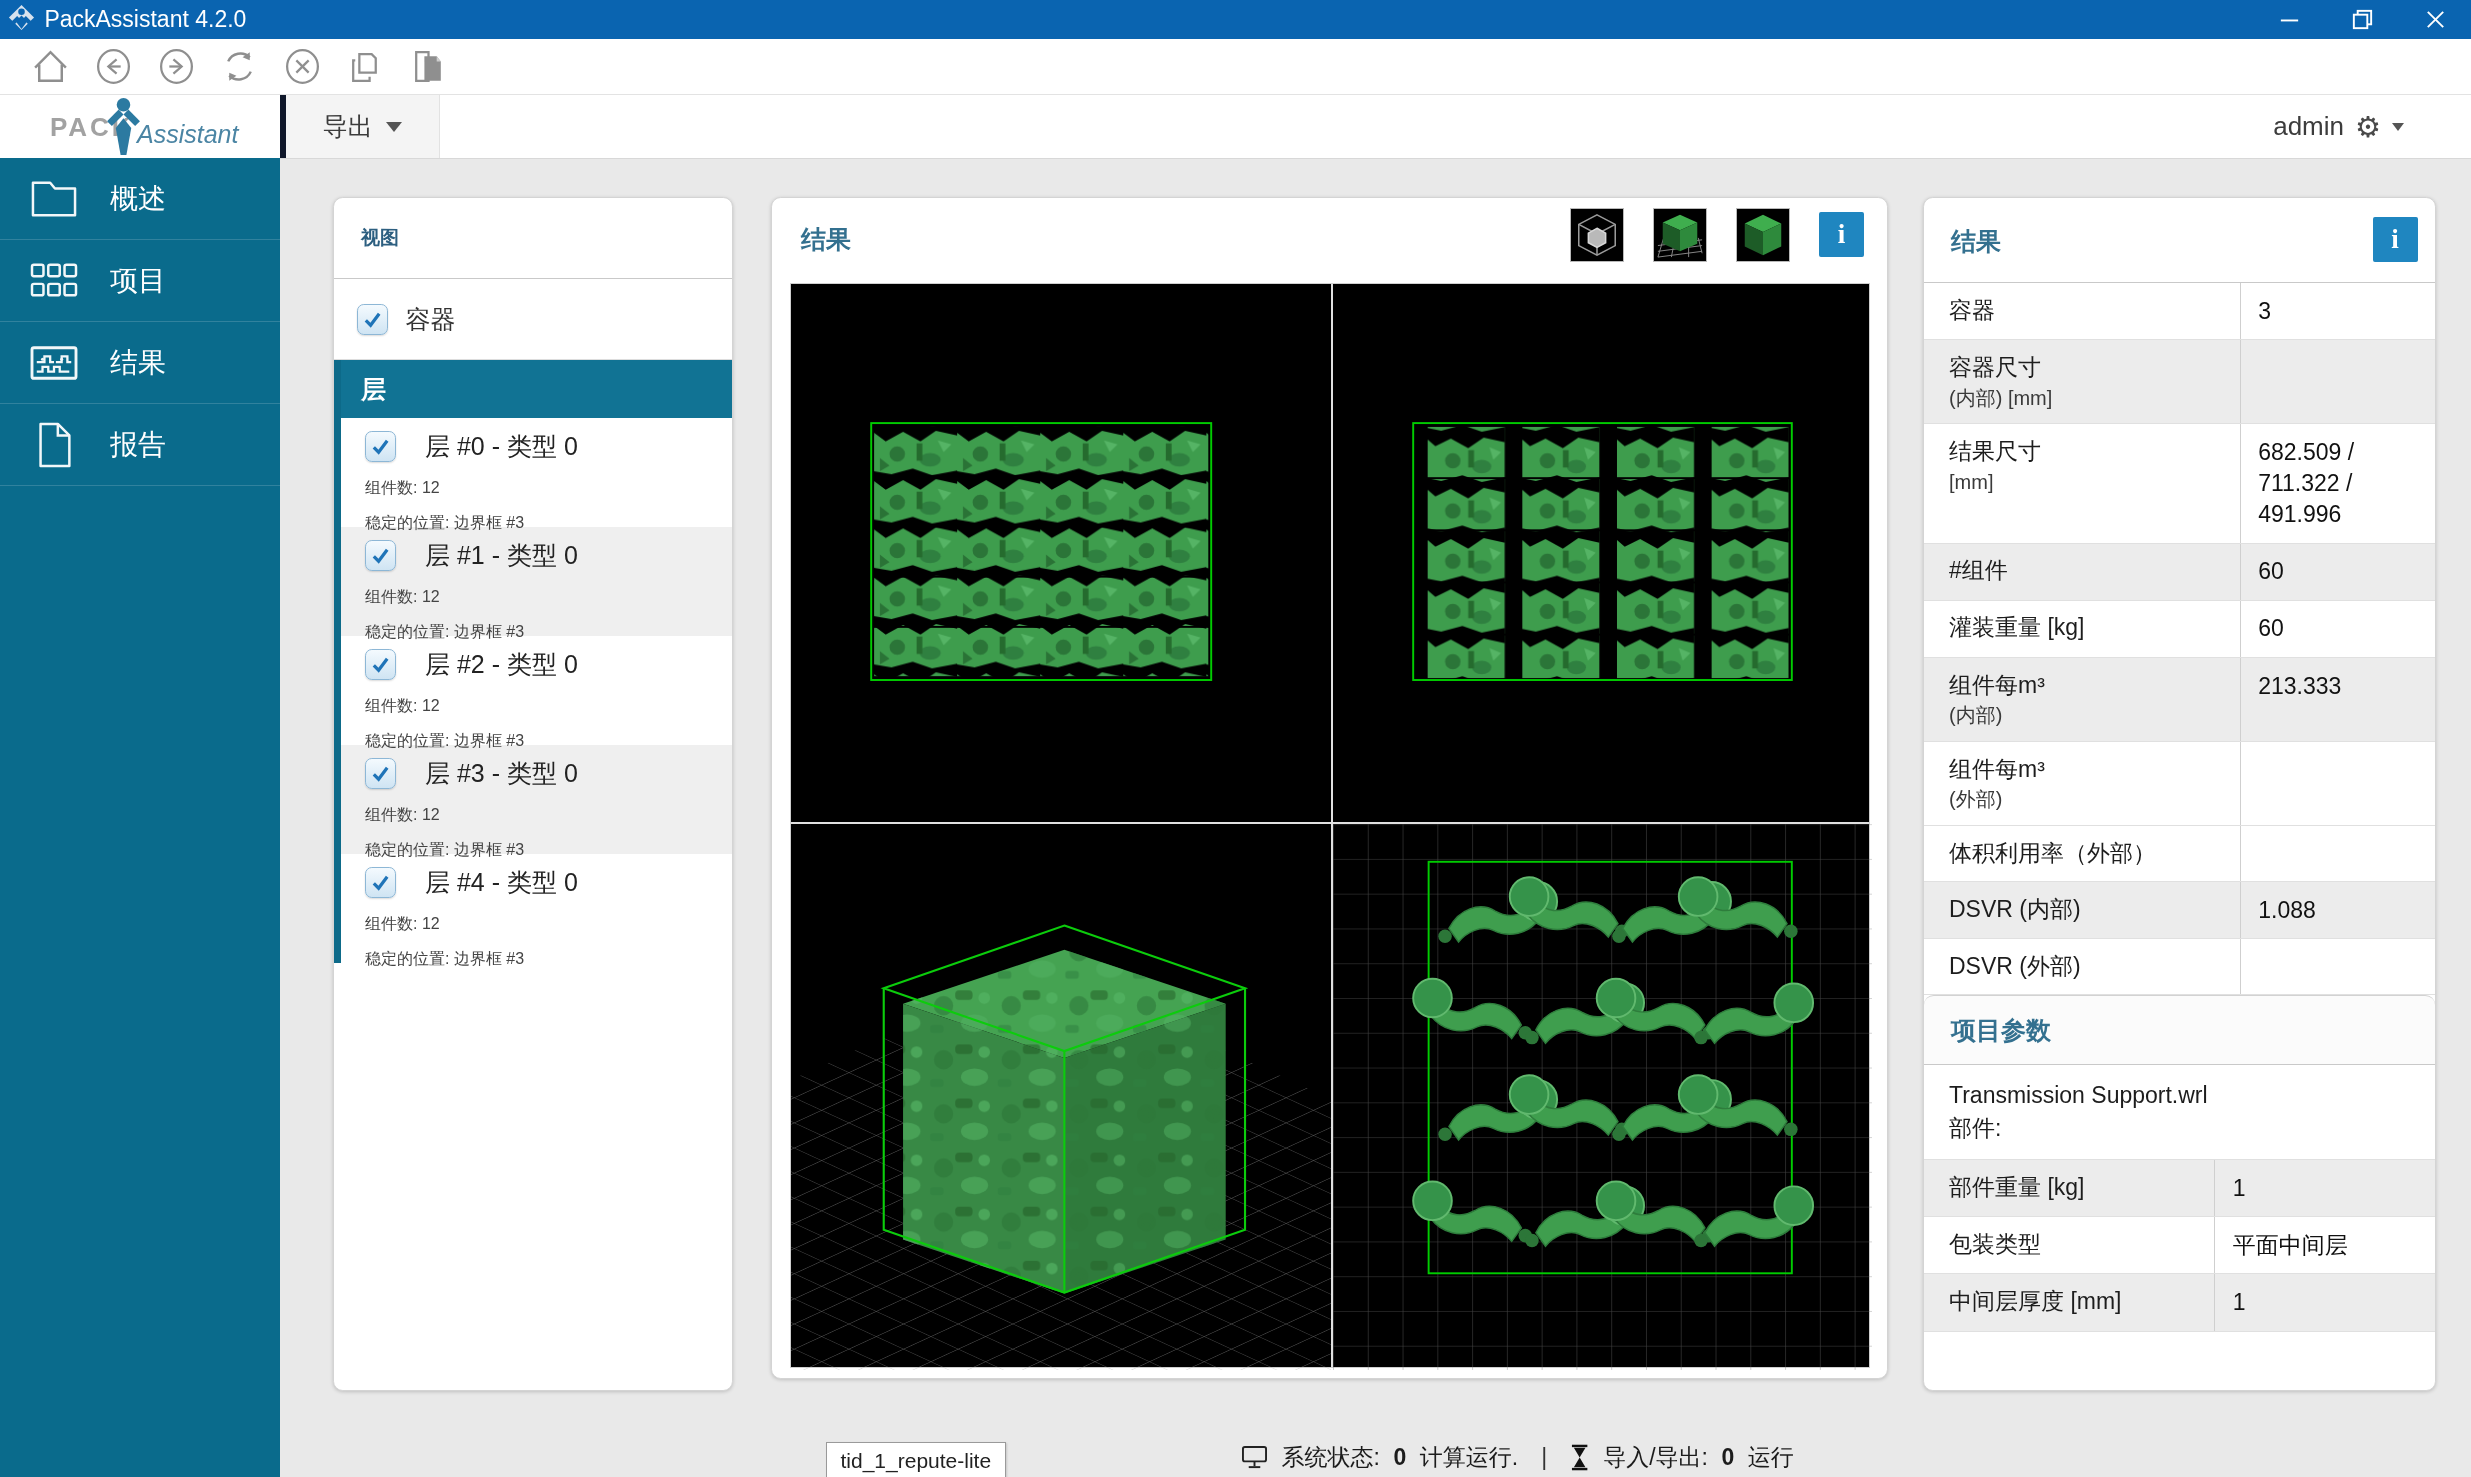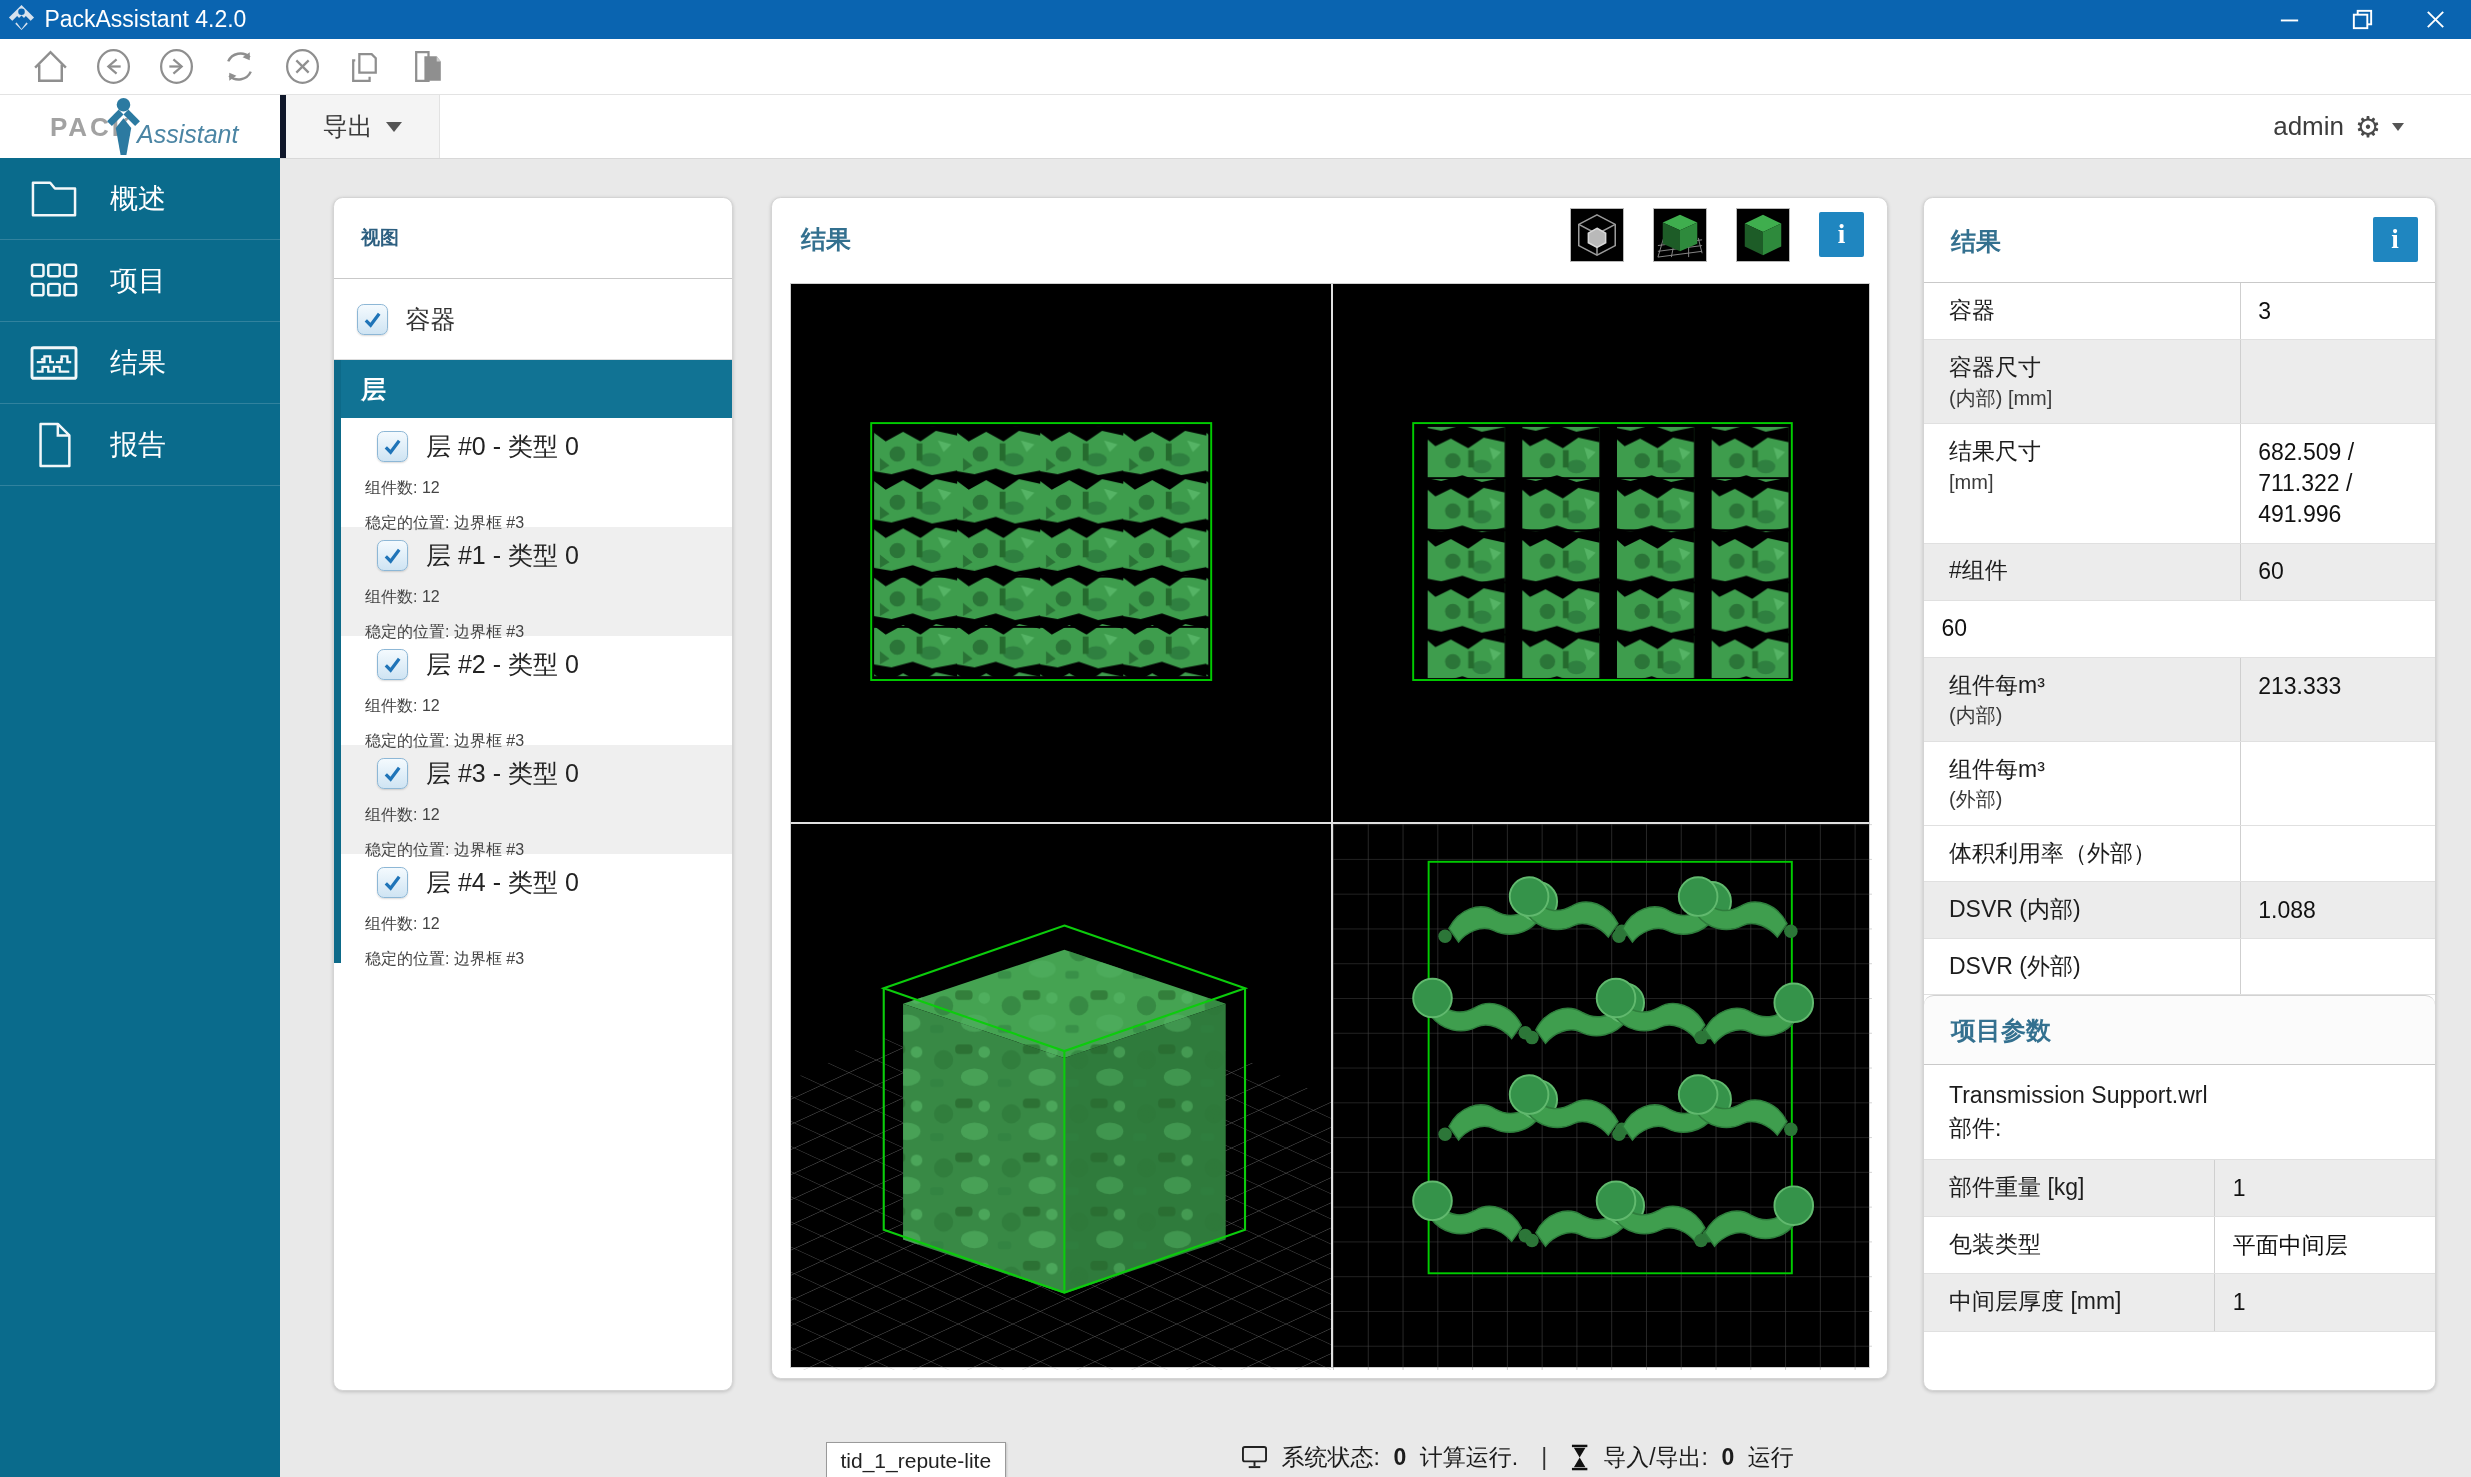--- a/index.html
+++ b/index.html
@@ -39,21 +39,21 @@
 
   
   #view-card { left:333px; top:197px; width:400px; height:1194px; }
   .vc-head { height:81px; display:flex; align-items:center; padding-left:27px; border-bottom:1px solid #c9c9c9; color:#2d5f80; font-size:19px; font-weight:bold; }
   .vc-container { height:81px; display:flex; align-items:center; gap:17.4px; padding-left:23px; border-bottom:1px solid #ddd; font-size:25px; color:#333; }
   .layers-wrap { position:relative; }
   .layers-strip { position:absolute; left:0; top:0; width:6.8px; height:603px; background:#0d6a89; z-index:5; }
   .layers-head { height:58px; background:#117394; color:#fff; font-size:25px; font-weight:bold; display:flex; align-items:center; padding-left:27px; }
   .layer { height:109px; padding:11.6px 9.7px 0 31px; }
   .layer.alt { background:#efefef; }
-  .layer-title { display:flex; align-items:center; gap:18px; font-size:25px; color:#222;margin-left:12px; }
+  .layer-title { display:flex; align-items:center; gap:29px; font-size:25px; color:#222; }
   .layer-sub { font-size:16px; color:#444; margin-top:14px; line-height:1.35; }
 
   .cb { width:31px; height:31px; border:1.9px solid #8db7d6; border-radius:6.8px; background:linear-gradient(#f4fafe,#cfe4f3); display:flex; align-items:center; justify-content:center; box-shadow:0 1px 1.9px rgba(0,0,0,0.15); flex:0 0 auto; }
 
   
   #center-card { left:771px; top:197px; width:1117px; height:1182px; }
   .cc-head { position:relative; height:85px; }
   .cc-title { position:absolute; left:29px; top:25px; }
   .cc-btns { position:absolute; right:23px; top:9.7px; display:flex; gap:29px; align-items:center; }
   .vpbtn { width:54px; height:54px; border:1px solid #b9b9b9; background:#000; display:flex; align-items:center; justify-content:center; }
@@ -476,20 +476,21 @@
     </div>
     <div class="trow">
       <div class="tlabel"><span>结果尺寸</span><span class="sub hide-if-empty">[mm]</span></div>
       <div class="tvalue">682.509 / 711.322 / 491.996</div>
     </div>
     <div class="trow alt">
       <div class="tlabel"><span>#组件</span></div>
       <div class="tvalue">60</div>
     </div>
     <div class="trow">
+      <div class="tlabel"><span>灌装重量 [kg]</span></div>
       <div class="tvalue">60</div>
     </div>
     <div class="trow alt">
       <div class="tlabel"><span>组件每m³</span><span class="sub hide-if-empty">(内部)</span></div>
       <div class="tvalue">213.333</div>
     </div>
     <div class="trow">
       <div class="tlabel"><span>组件每m³</span><span class="sub hide-if-empty">(外部)</span></div>
       <div class="tvalue"></div>
     </div>

